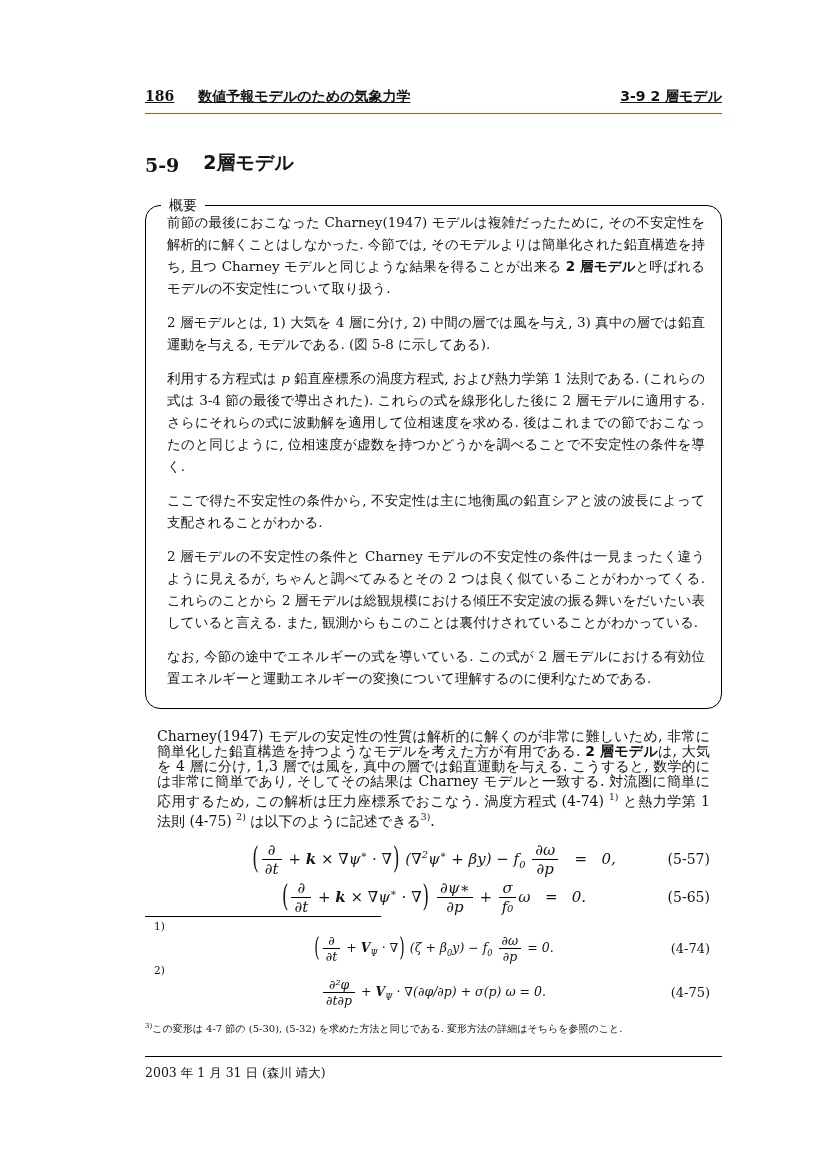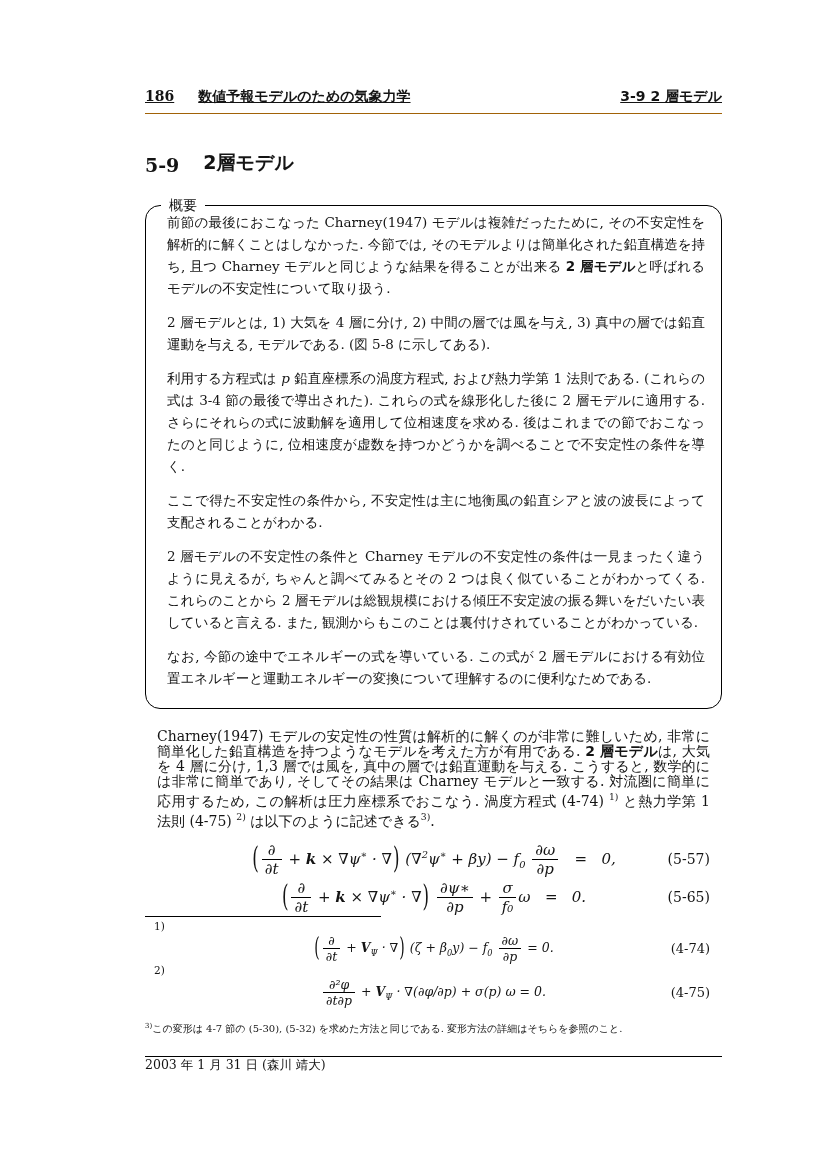--- a/index.html
+++ b/index.html
@@ -77,21 +77,21 @@
   .footnotes { position:absolute; left:145px; top:916px; width:577px; }
   .fn-rule { width:236px; border-top:1px solid #000; height:0; margin-bottom:3px; }
   .fn-marker { display:block; font-size:10.5px; margin-left:9px; line-height:13px; }
   .footnotes .eqrow { height:31px; font-size:12.5px; }
   .footnotes .eqrow .eqnum { font-size:13px;text-align:center; }
   .fn-text { margin-top:10px; font-size:10px; line-height:16px; }
   .fn-text .fn-sup { font-size:70%; vertical-align:super; }
   
   .footer {
     position:absolute; left:145px; top:1056px; width:577px;
-    border-top:1px solid #000; font-size:12.5px;
+    border-top:1px solid #000; padding-top:8px; font-size:12.5px;
   }
 </style>
 </head>
 <body>
 
 <div class="page">
 
   <div class="header">
     <span class="hdr-num">186</span>
     <span class="hdr-left">数値予報モデルのための気象力学</span>

